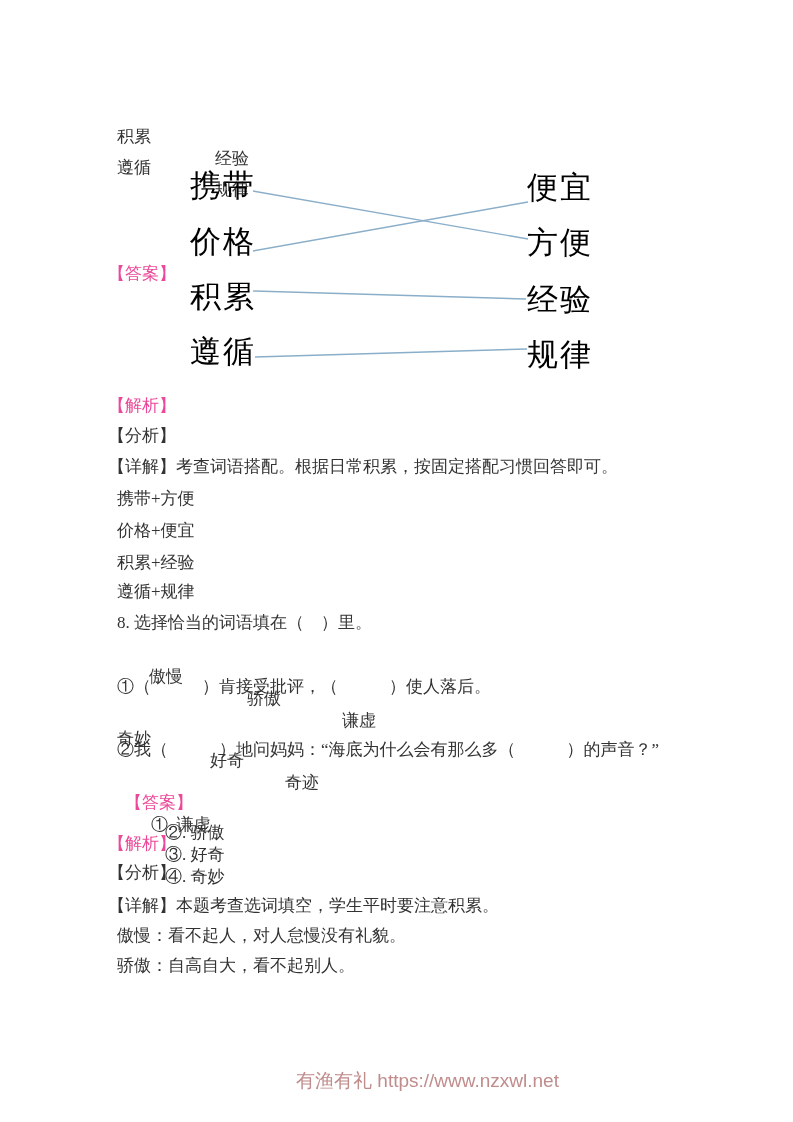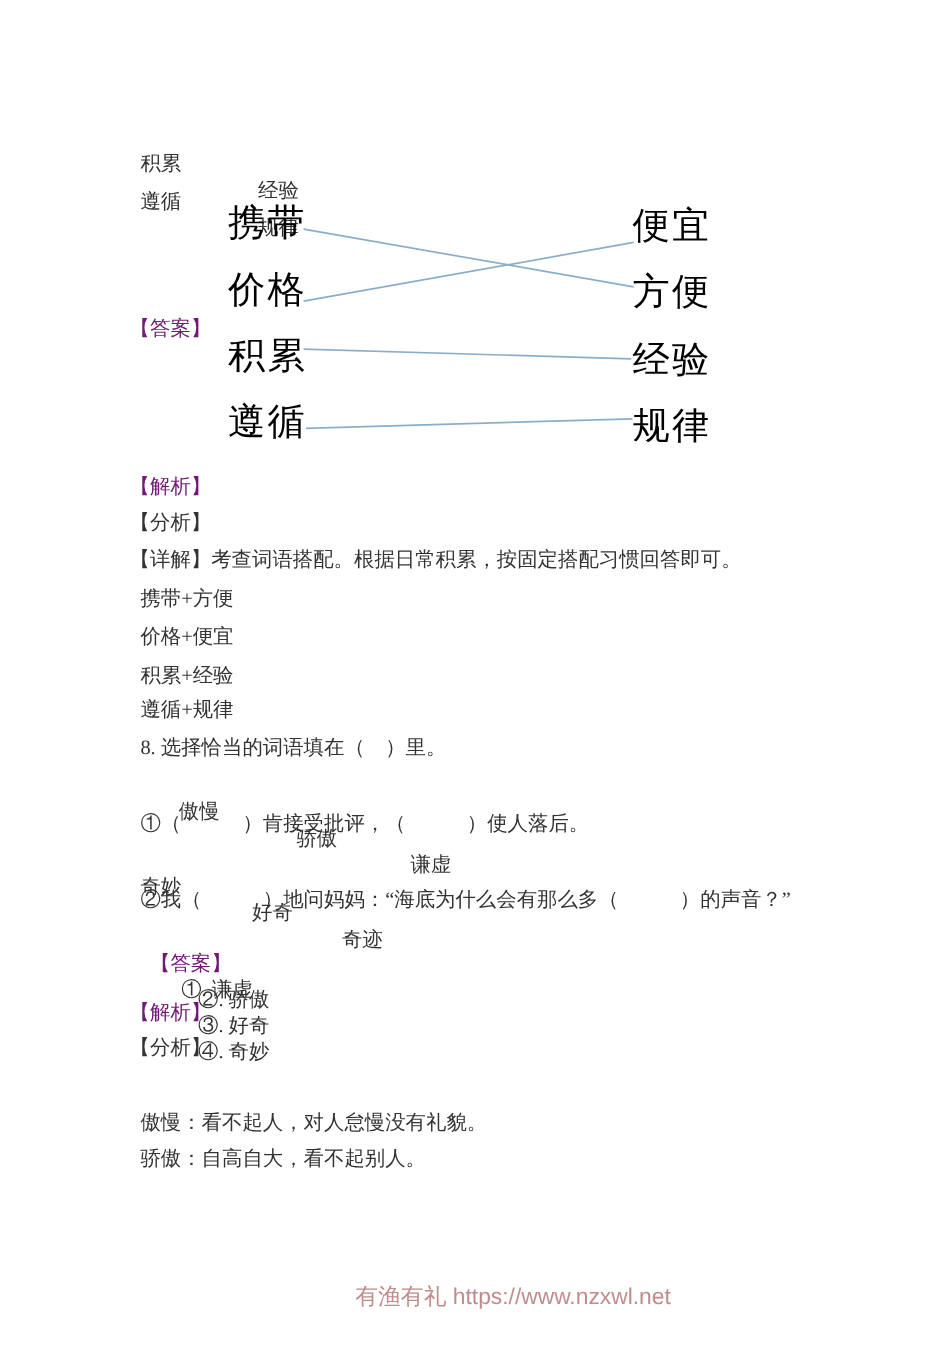--- a/index.html
+++ b/index.html
@@ -13,21 +13,21 @@
     overflow: hidden;
     border-radius: 23px;
   }
   .tline {
     position: absolute;
     font-size: 17px;
     line-height: 22px;
     color: #333333;
     white-space: pre;
   }
-  .label-blue { color: #701a75; }
+  .label-blue { color: #ec4899; }
   .big-word {
     position: absolute;
     font-size: 31px;
     line-height: 32px;
     color: #000000;
     letter-spacing: 2px;
     white-space: pre;
   }
   .word-cell { position: absolute; white-space: pre; }
   .ans-item { margin-right: 34px; white-space: pre; }
@@ -104,18 +104,19 @@
     <span style="margin-left:26px;">①. 谦虚</span>
   </div>
   <div class="tline" style="left:148px; top:800px;">
     <span class="ans-item">②. 骄傲</span>
     <span class="ans-item">③. 好奇</span>
     <span class="ans-item">④. 奇妙</span>
   </div>
 
   <div class="tline label-blue" style="left:108px; top:833px;">【解析】</div>
   <div class="tline" style="left:108px; top:862px;">【分析】</div>
+  <div class="tline" style="left:108px; top:895px;">【详解】本题考查选词填空，学生平时要注意积累。</div>
   <div class="tline" style="left:117px; top:925px;">傲慢：看不起人，对人怠慢没有礼貌。</div>
   <div class="tline" style="left:117px; top:955px;">骄傲：自高自大，看不起别人。</div>
 
   <div class="footer">有渔有礼 https://www.nzxwl.net</div>
 
 </div>
 
 </body></html>

